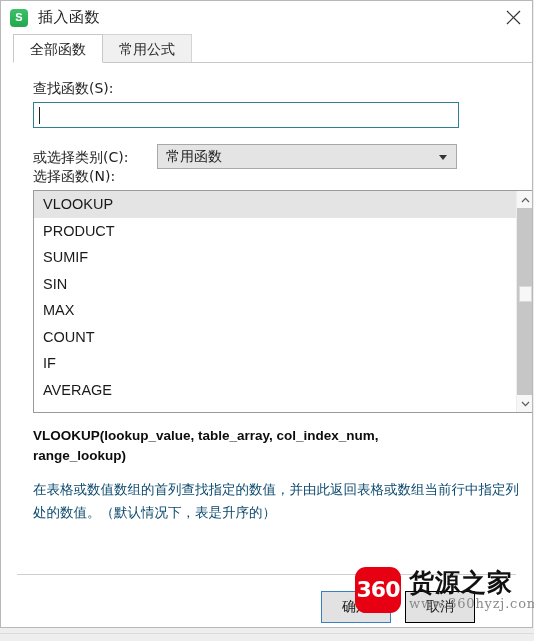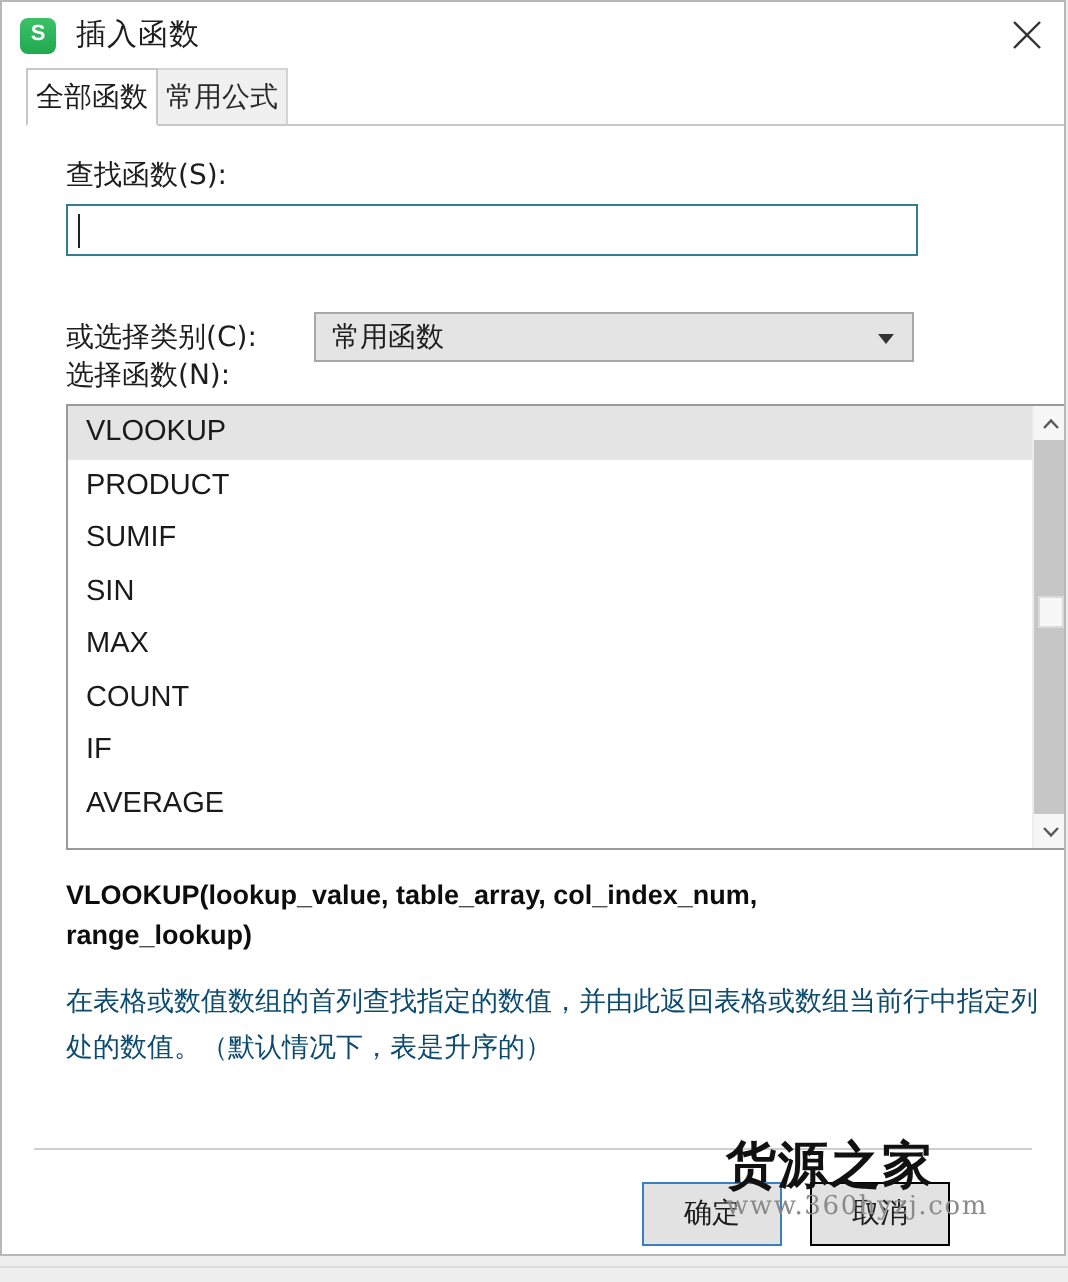--- a/index.html
+++ b/index.html
@@ -104,21 +104,21 @@
     bottom: 0;
     height: 1px;
     background: #c8c8c8;
     z-index: 0;
   }
   .tab {
     position: relative;
     display: inline-block;
     height: 29px;
     line-height: 29px;
-    padding: 0 4px;
+    padding: 0 16px;
     font-size: 14px;
     color: #1d1d1d;
     box-sizing: border-box;
     vertical-align: top;
     cursor: pointer;
     font-family: "DejaVu Sans", "Liberation Sans", sans-serif;
   }
   .tab.active {
     background: #ffffff;
     border: 1px solid #c8c8c8;
@@ -142,21 +142,21 @@
   .field-label {
     font-size: 14px;
     color: #1d1d1d;
     font-family: "DejaVu Sans", "Liberation Sans", sans-serif;
     line-height: 1;
   }
   .label-lbl-find { margin-top: 18px; }
   .row-category {
     display: flex;
     align-items: center;
-    margin-top: 28px;
+    margin-top: 16px;
   }
   .label-lbl-cat {
     width: 124px;
     flex: none;
   }
   .label-lbl-sel { }
 
   
   .search-input {
     margin-top: 7px;
@@ -485,17 +485,20 @@
     <div class="help-desc">在表格或数值数组的首列查找指定的数值，并由此返回表格或数组当前行中指定列处的数值。（默认情况下，表是升序的）</div>
   </div>
 
   <div class="footer-sep"></div>
   <div class="btn-ok">确定</div>
   <div class="btn-cancel">取消</div>
 
 </div>
 
 <div id="watermark">
+  <div class="wm-logo">
+    <span>360</span>
+  </div>
   <div class="wm-text">
     <div class="wm-title">货源之家</div>
     <div class="wm-url">www.360hyzj.com</div>
   </div>
 </div>
 
 </body></html>

